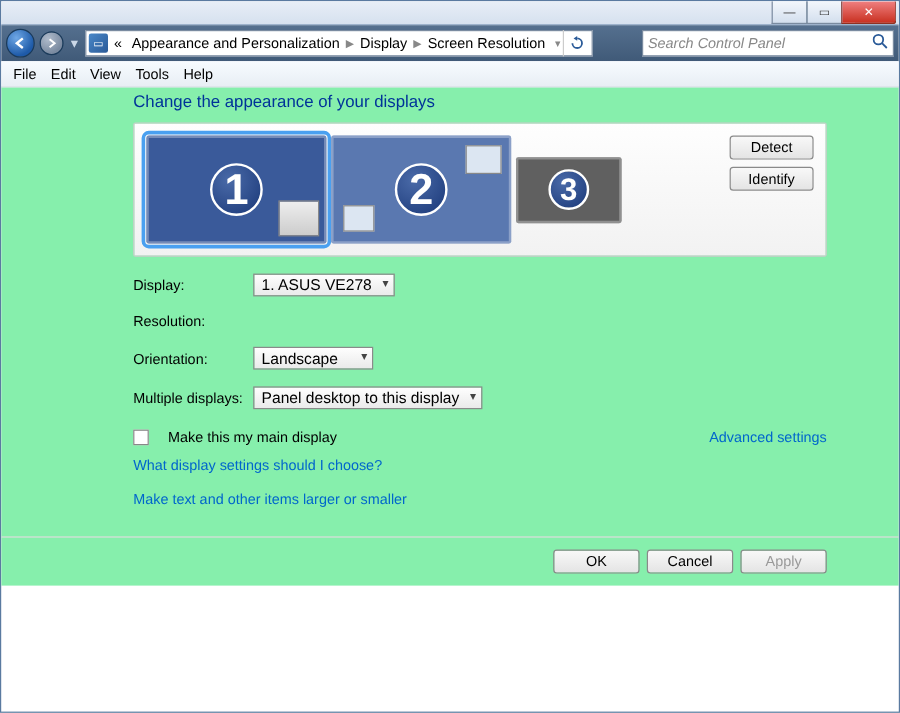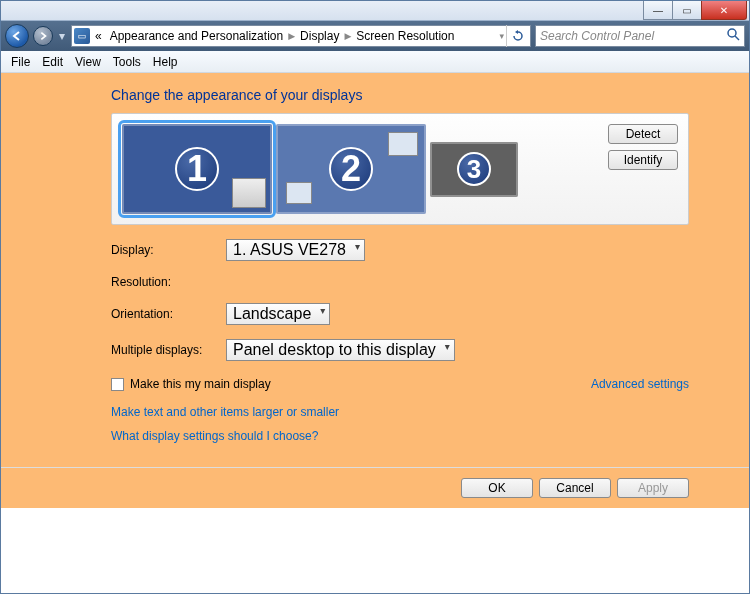--- a/index.html
+++ b/index.html
@@ -100,38 +100,39 @@
     width: 210px;
     height: 22px;
     background: #fff;
     border: 1px solid #7a8ba0;
     display: flex;
     align-items: center;
     padding: 0 4px;
     color: #888;
     font-style: italic;
     justify-content: space-between;
+    margin-left: 37px;
   }
   .searchbox .mag { color: #2a5a98; font-style: normal; }
   
   .menubar {
     height: 22px;
     background: linear-gradient(to bottom, #f7fbff, #e8eef4);
     border-bottom: 1px solid #d0d8e0;
     display: flex;
     align-items: center;
     padding: 0 6px;
     gap: 4px;
     color: #000;
   }
   .menubar span { padding: 2px 4px; }
   
   .content {
-    padding: 14px 60px 10px 110px;
-    background: #fdba74;
+    padding: 3px 60px 10px 110px;
+    background: #86efac;
   }
   .heading {
     color: #003399;
     font-size: 14px;
   }
   .monitor-panel {
     border: 1px solid #ccc;
     border-radius: 2px;
     padding: 10px 10px;
     margin-top: 10px;
@@ -181,39 +182,38 @@
     display: flex;
     align-items: center;
     margin-top: 14px;
   }
   .form-row .label { width: 100px; }
   .select {
     border: 1px solid #8a8a8a;
     background: linear-gradient(to bottom, #fefefe, #eaeaea);
     padding: 1px 18px 1px 6px;
     position: relative;
-    font-size: 16px;
+    font-size: 13px;
     min-width: 90px;
     display: inline-block;
-    margin-left: 15px;
   }
   .select::after {
     content: "▾";
     position: absolute;
     right: 4px; top: 1px;
     color: #444;
     font-size: 10px;
   }
   .checkbox-row {
     margin-top: 16px;
     display: flex;
     align-items: center;
     justify-content: space-between;
   }
-  .checkbox-row .left { display: flex; align-items: center; gap: 6px; }
+  .checkbox-row .left { display: flex; align-items: center; gap: 16px; }
   .chk {
     width: 13px; height: 13px;
     border: 1px solid #888;
     background: #fff;
   }
   .link { color: #0066cc; margin-top: 14px; display: block; cursor: pointer; }
   .link2 { color: #0066cc; }
   .divider { border-top: 1px solid #ddd; margin: 24px -60px 0 -110px; }
   .footer-btns {
     display: flex;
@@ -338,22 +338,22 @@
   </div>
 
   <div class="checkbox-row">
     <div class="left">
       <div class="chk"></div>
       <span>Make this my main display</span>
     </div>
     <span class="link2">Advanced settings</span>
   </div>
 
+  <span class="link" style="margin-top:10px">What display settings should I choose?</span>
   <span class="link">Make text and other items larger or smaller</span>
-  <span class="link" style="margin-top:10px">What display settings should I choose?</span>
 
   <div class="divider"></div>
   <div class="footer-btns">
     <div class="btn">OK</div>
     <div class="btn">Cancel</div>
     <div class="btn disabled">Apply</div>
   </div>
 </div>
 
 </body></html>

